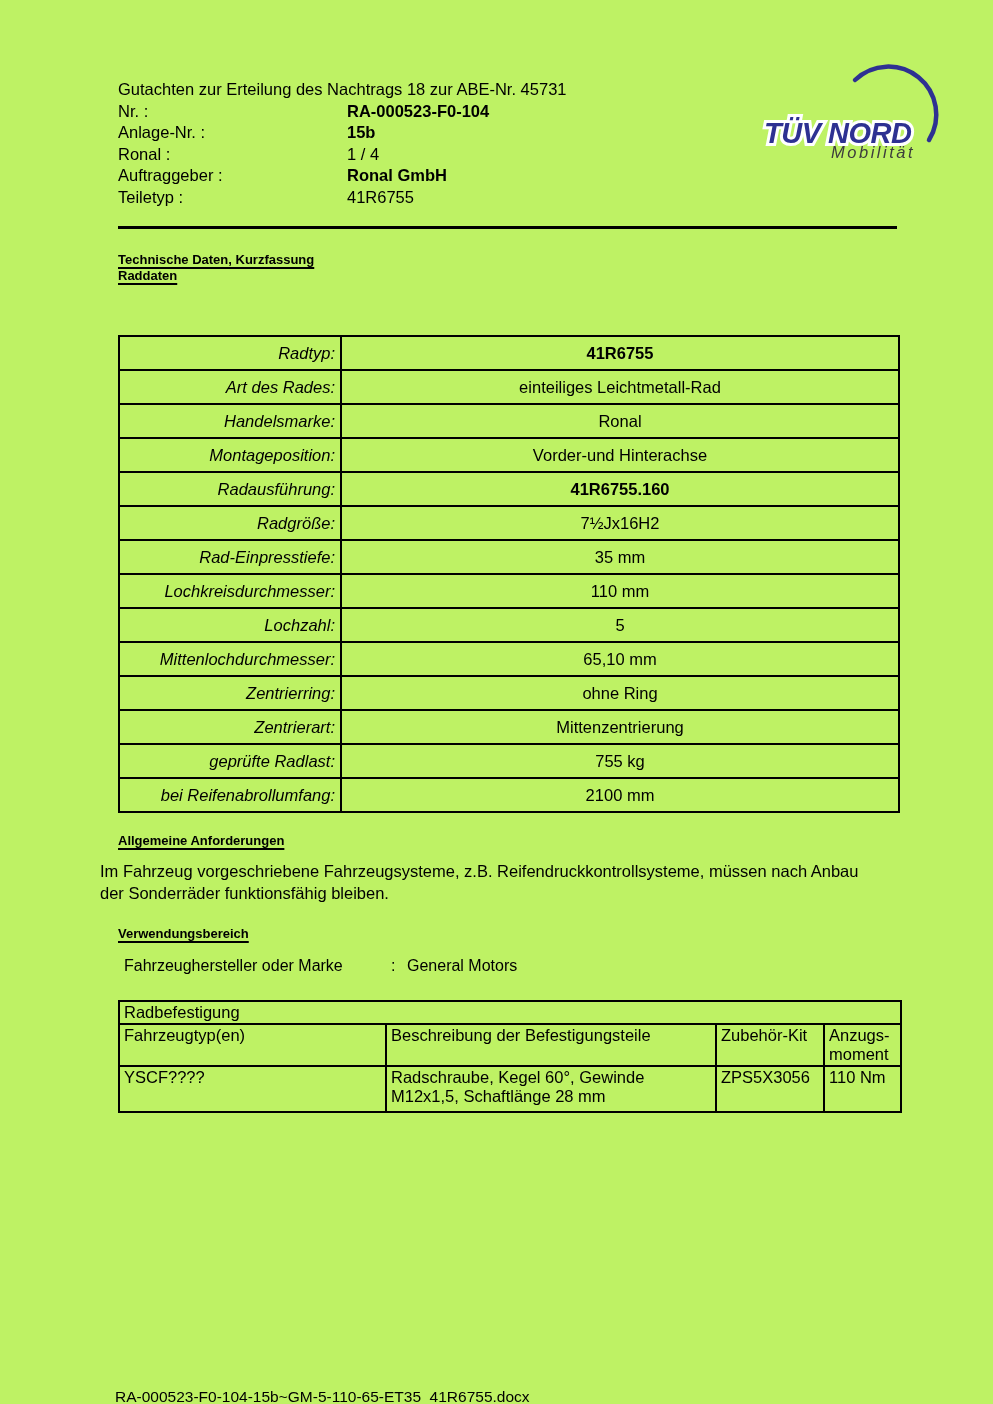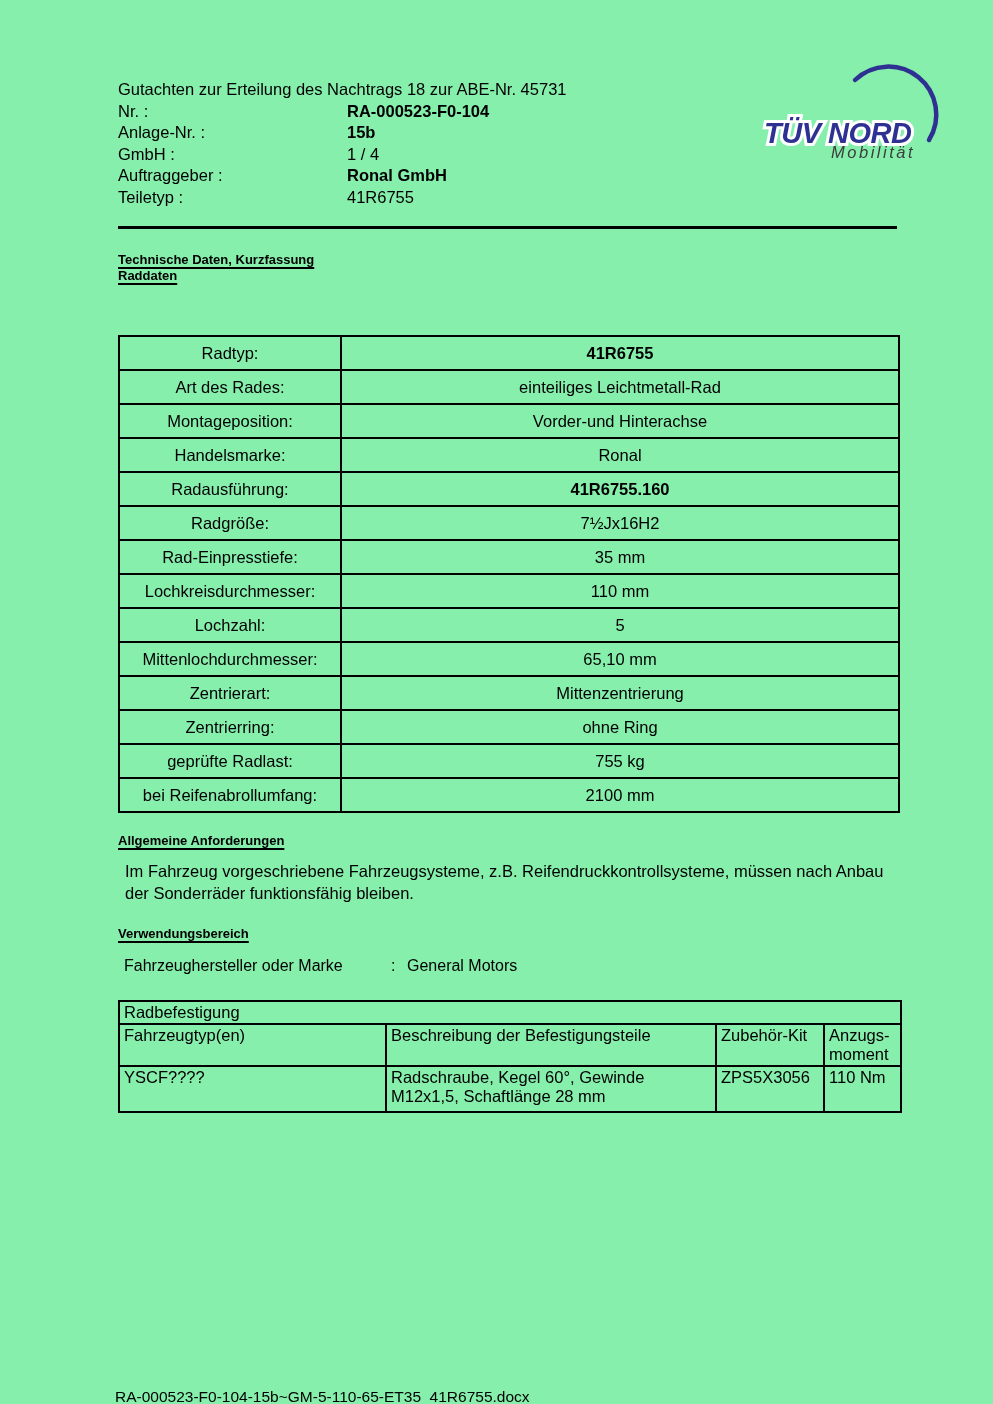--- a/index.html
+++ b/index.html
@@ -1,20 +1,20 @@
 <!DOCTYPE html>
 <html><head>
 <meta charset="utf-8">
 <style>
   * { margin:0; padding:0; box-sizing:border-box; }
   html,body { background:#e8e8e8; }
   .page {
     position:relative;
     width:993px; height:1404px;
-    background:#86efac;
+    background:#bef264;
     margin:0 auto;
     font-family:"Liberation Sans", sans-serif;
     color:#000;
     overflow:hidden;
   }
 
   
   .header-block {
     position:absolute; left:118px; top:79px;
     font-size:16.5px; line-height:21.6px; width:640px;
@@ -41,26 +41,26 @@
   #h-rad  { top:268px; }
   #h-allg { top:833px; }
   #h-verw { top:926px; }
 
   
   table.raddaten {
     position:absolute; left:118px; top:335px; width:782px;
     border-collapse:collapse; table-layout:fixed; font-size:16.5px;
   }
   .raddaten td { border:2px solid #000; height:34px; padding:0 5px; }
-  .raddaten td.lbl { width:222px; text-align:center; }
+  .raddaten td.lbl { width:222px; text-align:right;font-style:italic; }
   .raddaten td.val { text-align:center; }
 
   
   .p-allg {
-    position:absolute; left:125px; top:861px; width:778px;
+    position:absolute; left:100px; top:861px; width:778px;
     font-size:16.5px; line-height:21.8px;
   }
   .hersteller { position:absolute; left:124px; top:957px; font-size:16px; display:flex; }
   .hersteller .lbl   { flex:0 0 267px; }
   .hersteller .colon { flex:0 0 16px; }
 
   
   table.radbef {
     position:absolute; left:118px; top:1000px; width:782px;
     border-collapse:collapse; table-layout:fixed; font-size:16.5px;
@@ -85,21 +85,21 @@
     <div class="hdr-title">Gutachten zur Erteilung des Nachtrags 18 zur ABE-Nr. 45731</div>
     <div class="hdr-row">
       <span class="hdr-label">Nr. :</span>
       <span class="bold">RA-000523-F0-104</span>
     </div>
     <div class="hdr-row">
       <span class="hdr-label">Anlage-Nr. :</span>
       <span class="bold">15b</span>
     </div>
     <div class="hdr-row">
-      <span class="hdr-label">GmbH :</span>
+      <span class="hdr-label">Ronal :</span>
       <span>1 / 4</span>
     </div>
     <div class="hdr-row">
       <span class="hdr-label">Auftraggeber :</span>
       <span class="bold">Ronal GmbH</span>
     </div>
     <div class="hdr-row">
       <span class="hdr-label">Teiletyp :</span>
       <span>41R6755</span>
     </div>
@@ -120,28 +120,28 @@
     <tbody>
       <tr>
         <td class="lbl">Radtyp:</td>
         <td class="val bold">41R6755</td>
       </tr>
       <tr>
         <td class="lbl">Art des Rades:</td>
         <td class="val">einteiliges Leichtmetall-Rad</td>
       </tr>
       <tr>
+        <td class="lbl">Handelsmarke:</td>
+        <td class="val">Ronal</td>
+      </tr>
+      <tr>
         <td class="lbl">Montageposition:</td>
         <td class="val">Vorder-und Hinterachse</td>
       </tr>
       <tr>
-        <td class="lbl">Handelsmarke:</td>
-        <td class="val">Ronal</td>
-      </tr>
-      <tr>
         <td class="lbl">Radausführung:</td>
         <td class="val bold">41R6755.160</td>
       </tr>
       <tr>
         <td class="lbl">Radgröße:</td>
         <td class="val">7½Jx16H2</td>
       </tr>
       <tr>
         <td class="lbl">Rad-Einpresstiefe:</td>
         <td class="val">35 mm</td>
@@ -152,26 +152,26 @@
       </tr>
       <tr>
         <td class="lbl">Lochzahl:</td>
         <td class="val">5</td>
       </tr>
       <tr>
         <td class="lbl">Mittenlochdurchmesser:</td>
         <td class="val">65,10 mm</td>
       </tr>
       <tr>
+        <td class="lbl">Zentrierring:</td>
+        <td class="val">ohne Ring</td>
+      </tr>
+      <tr>
         <td class="lbl">Zentrierart:</td>
         <td class="val">Mittenzentrierung</td>
-      </tr>
-      <tr>
-        <td class="lbl">Zentrierring:</td>
-        <td class="val">ohne Ring</td>
       </tr>
       <tr>
         <td class="lbl">geprüfte Radlast:</td>
         <td class="val">755 kg</td>
       </tr>
       <tr>
         <td class="lbl">bei Reifenabrollumfang:</td>
         <td class="val">2100 mm</td>
       </tr>
     </tbody>

